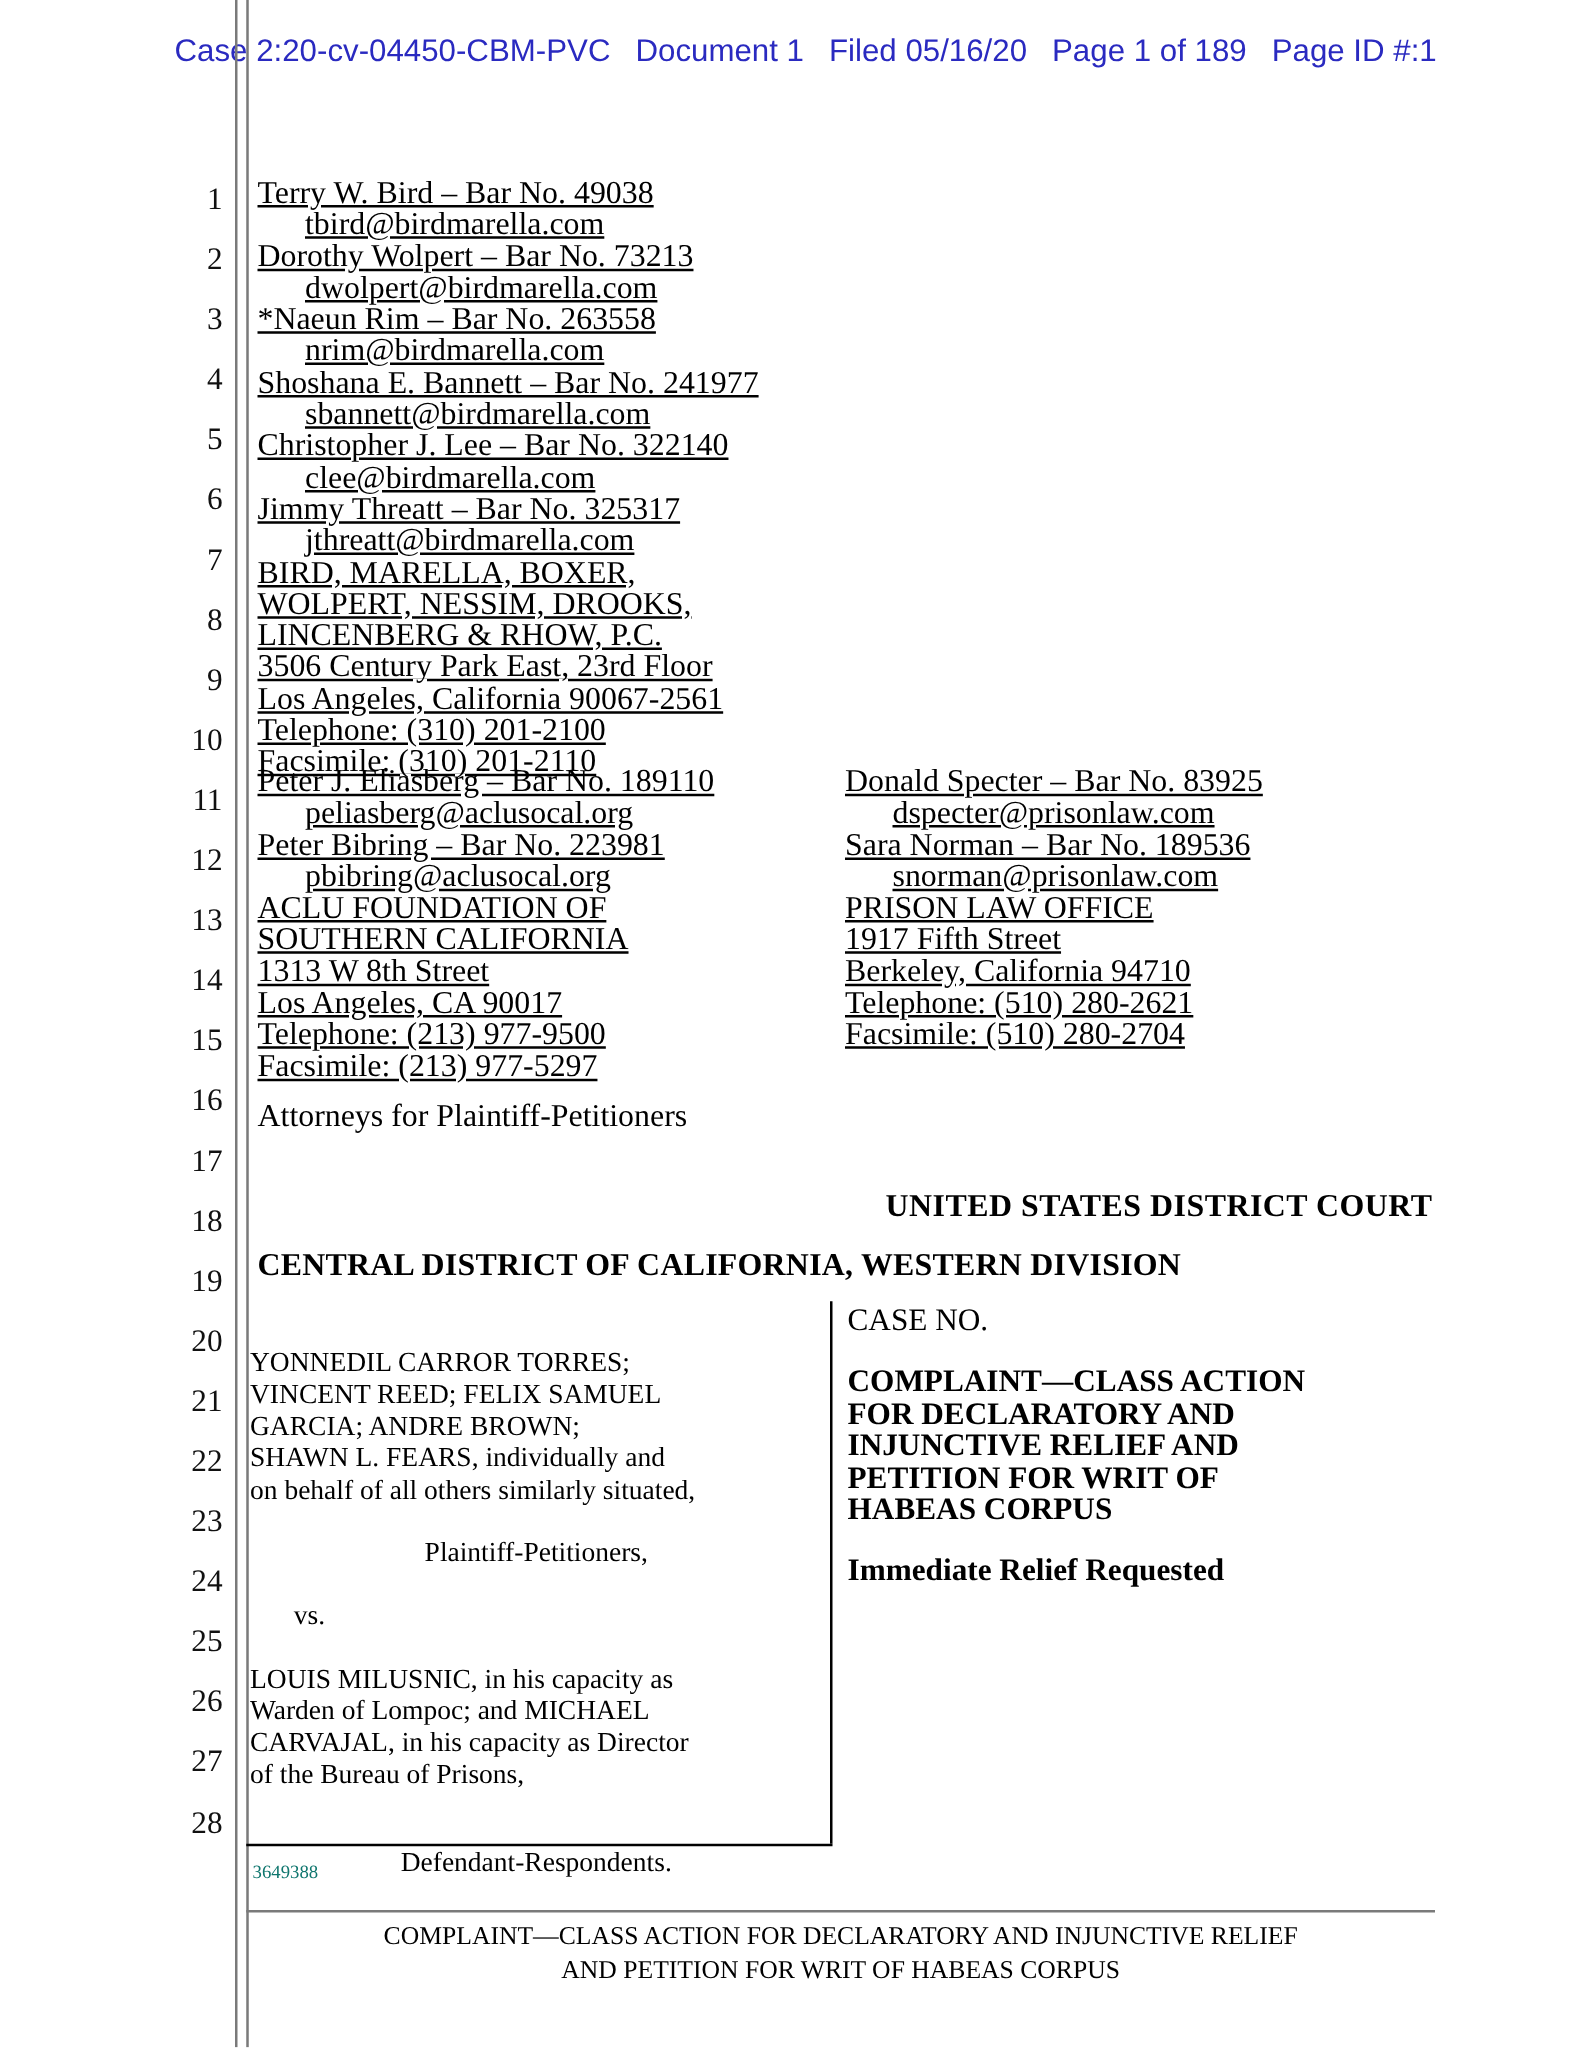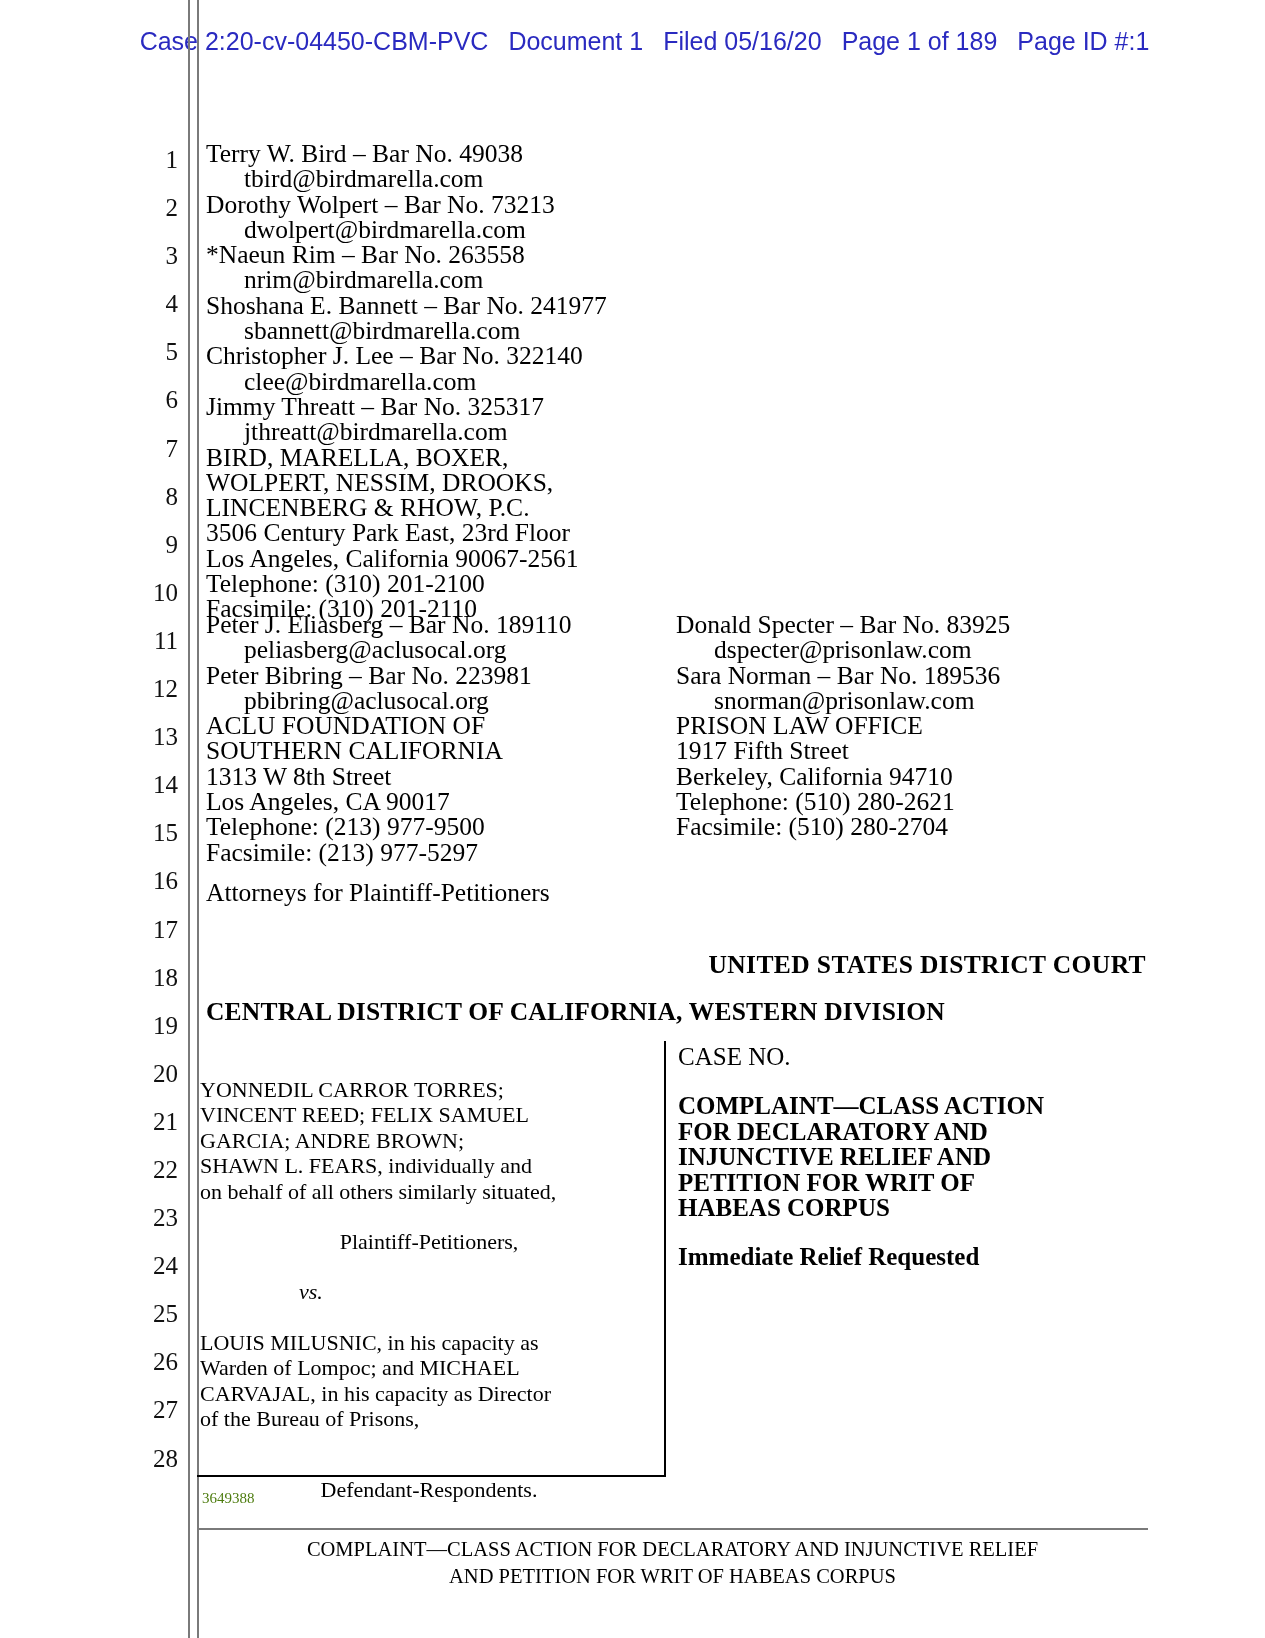--- a/index.html
+++ b/index.html
@@ -58,20 +58,21 @@
     text-align: right;
     font-size: 25px;
     line-height: 48.1px;
     color: #111;
   }
   .linenums div { height: 48.1px; }
 
   .blk {
     font-size: 25.5px;
     line-height: 25.3px;
+    text-decoration: underline;
   }
   .blk .indent { padding-left: 38px; }
 
   
   .attn-a { position: absolute; left: 206px; top: 141px; width: 470px; }
   .attn-b { position: absolute; left: 206px; top: 612px; width: 470px; }
   .attn-c { position: absolute; left: 676px; top: 612px; width: 450px; }
   .attn-for { position: absolute; left: 206px; top: 878px; font-size: 25.5px; }
 
   
@@ -136,21 +137,21 @@
   }
   .cap-right .bold { font-weight: bold; }
   .cap-right .gap { height: 24px; }
 
   
   .doc-id {
     position: absolute;
     left: 202px;
     top: 1490px;
     font-size: 15px;
-    color: #4d7c0f;
+    color: #0f766e;
   }
   .footer-rule {
     position: absolute;
     left: 197px;
     top: 1528px;
     width: 951px;
     height: 0;
     border-top: 2px solid #7a7a7a;
   }
   .footer-text {
@@ -263,21 +264,21 @@
 
   <div class="cap-left" id="cap-left">
       <div>YONNEDIL CARROR TORRES;</div>
       <div>VINCENT REED; FELIX SAMUEL</div>
       <div>GARCIA; ANDRE BROWN;</div>
       <div>SHAWN L. FEARS, individually and</div>
       <div>on behalf of all others similarly situated,</div>
       <div class="gap"></div>
       <div class="center">Plaintiff-Petitioners,</div>
       <div class="gap"></div>
-      <div style="padding-left: 99px; font-style: italic;">vs.</div>
+      <div style="padding-left: 35px;">vs.</div>
       <div class="gap"></div>
       <div>LOUIS MILUSNIC, in his capacity as</div>
       <div>Warden of Lompoc; and MICHAEL</div>
       <div>CARVAJAL, in his capacity as Director</div>
       <div>of the Bureau of Prisons,</div>
       <div class="gap"></div>
       <div class="gap-sm"></div>
       <div class="center">Defendant-Respondents.</div>
     </div>
 

